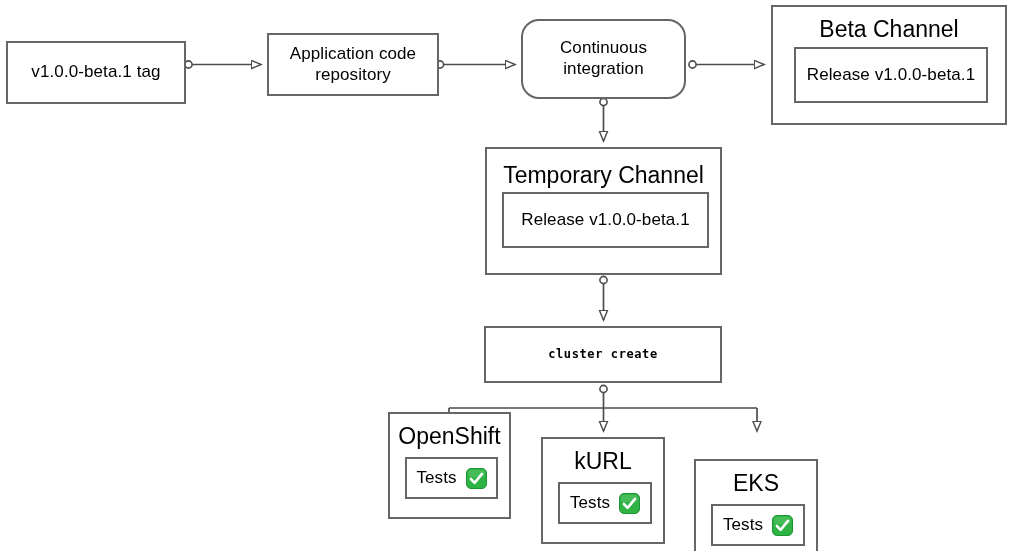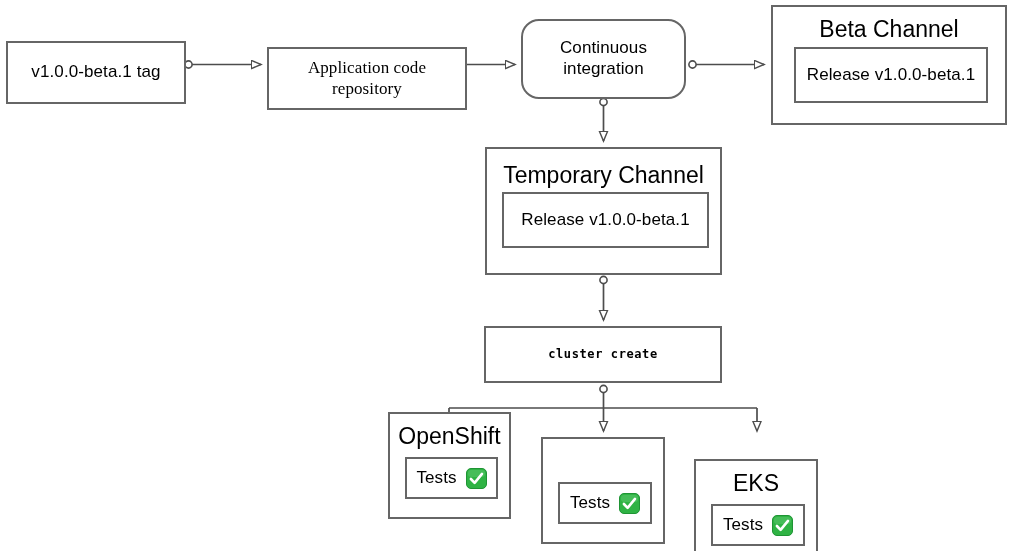--- a/index.html
+++ b/index.html
@@ -128,21 +128,21 @@
       <circle cx="603.5" cy="102" r="3.6"></circle>
       <circle cx="603.5" cy="280" r="3.6"></circle>
       <circle cx="603.5" cy="389" r="3.6"></circle>
     </g>
   </svg>
 
   <div class="node" style="left:6px; top:41px; width:180px; height:63px;">
     <span class="label">v1.0.0-beta.1 tag</span>
   </div>
 
-  <div class="node" style="left:267px; top:47px; width:200px; height:63px;font-family:Liberation Serif, serif;">
+  <div class="node" style="left:267px; top:33px; width:172px; height:63px;">
     <span class="label">Application code
 repository</span>
   </div>
 
   <div class="node" style="left:521px; top:19px; width:165px; height:80px;border-radius:18px;">
     <span class="label">Continuous
 integration</span>
   </div>
 
   <div class="group" style="left:771px; top:5px; width:236px; height:120px;">
@@ -173,20 +173,21 @@
             <rect x="0.5" y="0.5" width="20" height="20" rx="4.5" ry="4.5" fill="#2fb344" stroke="#1f9434" stroke-width="1"></rect>
             <rect x="2" y="2" width="17" height="7" rx="3" ry="3" fill="#59c46b" opacity="0.55"></rect>
             <path d="M4.9,11.0 L8.6,14.8 L16.0,5.9" fill="none" stroke="#ffffff" stroke-width="2.6" stroke-linecap="round" stroke-linejoin="round"></path>
           </svg>
         </span>
       </span>
     </div>
   </div>
 
   <div class="group" style="left:541px; top:437px; width:124px; height:107px;">
+    <div class="group-title" style="top:9px;">kURL</div>
     <div class="node" style="left:15px; top:43px; width:94px; height:42px;">
       <span class="tests-inner">
         <span>Tests</span>
         <span class="check-badge">
           <svg class="glyph" viewBox="0 0 21 21">
             <rect x="0.5" y="0.5" width="20" height="20" rx="4.5" ry="4.5" fill="#2fb344" stroke="#1f9434" stroke-width="1"></rect>
             <rect x="2" y="2" width="17" height="7" rx="3" ry="3" fill="#59c46b" opacity="0.55"></rect>
             <path d="M4.9,11.0 L8.6,14.8 L16.0,5.9" fill="none" stroke="#ffffff" stroke-width="2.6" stroke-linecap="round" stroke-linejoin="round"></path>
           </svg>
         </span>

